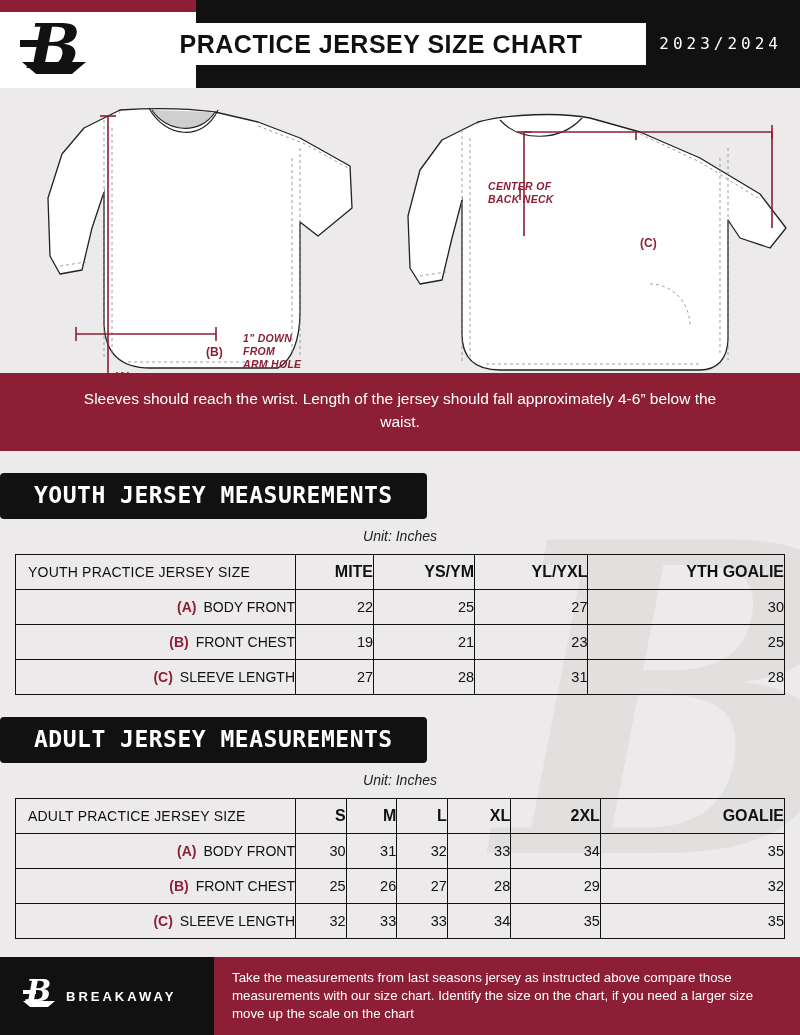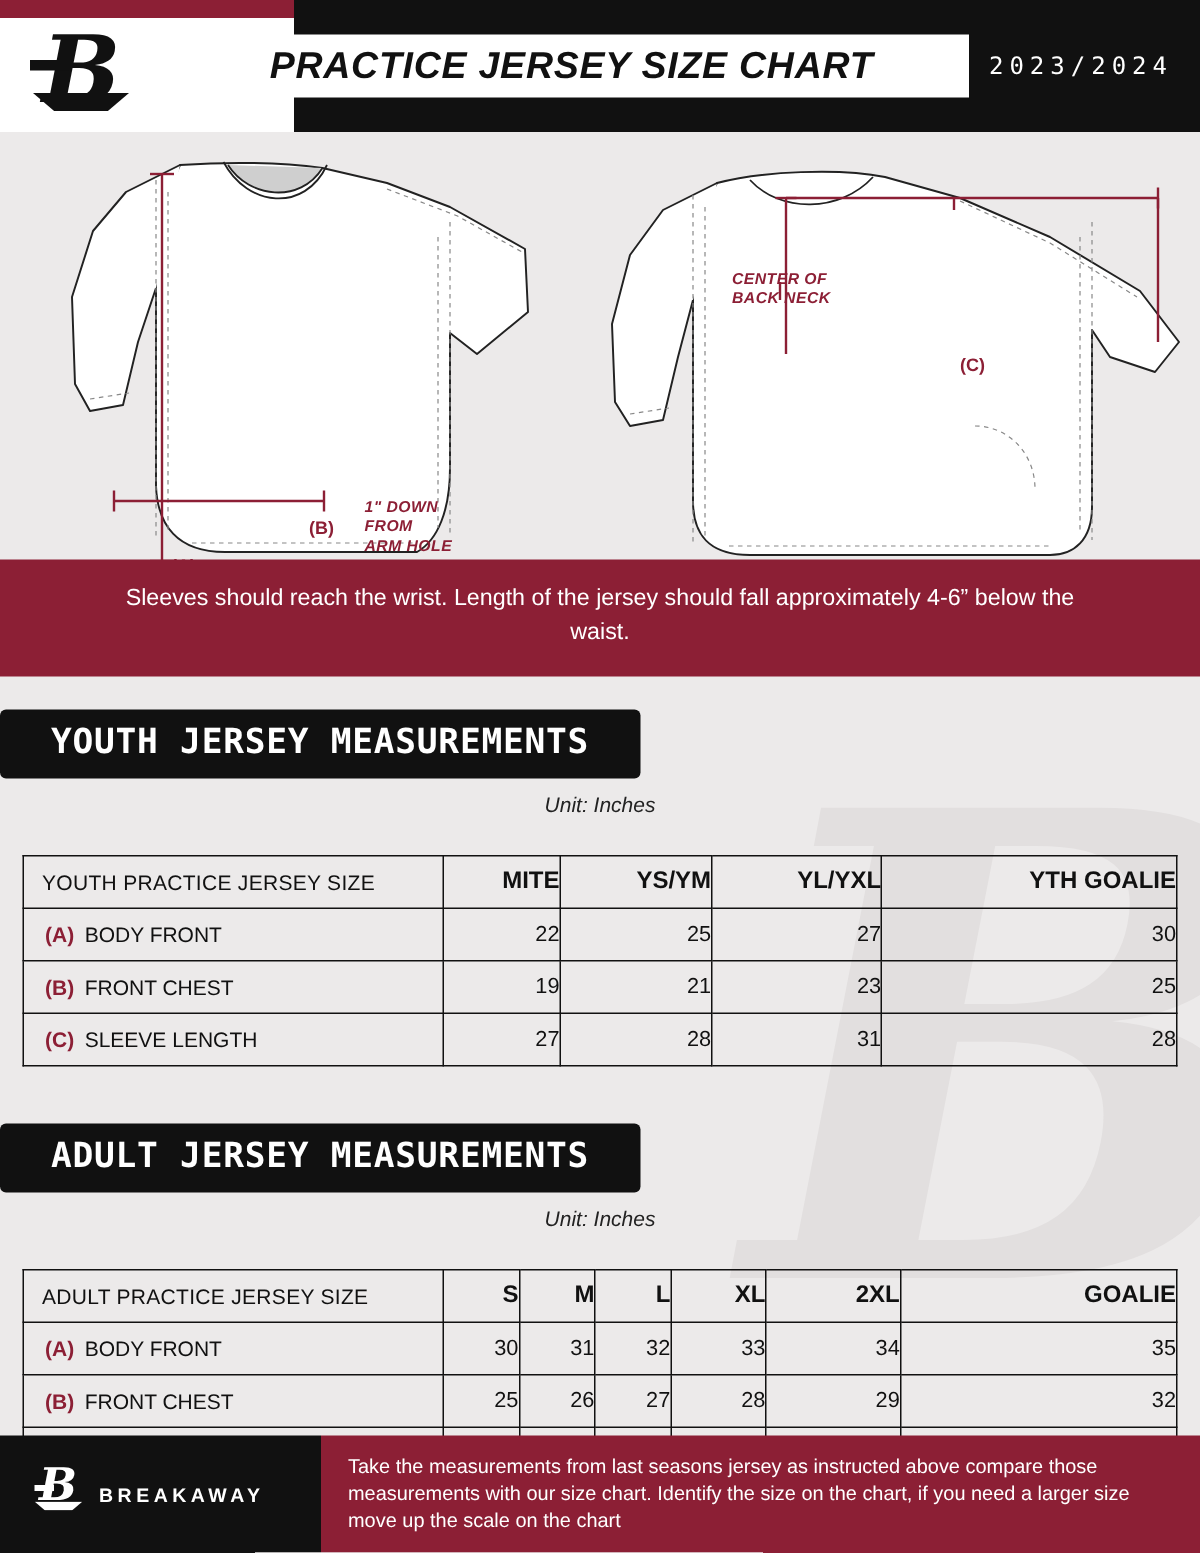--- a/index.html
+++ b/index.html
@@ -31,21 +31,21 @@
     font-size: 62px; color: #111; line-height: 62px;
   }
   .logo-wing {
     position: absolute; left: 22px; top: 50px; width: 64px; height: 12px;
     background: #111;
     clip-path: polygon(0 0, 100% 0, 78% 100%, 22% 100%);
   }
   .logo-bar { position: absolute; left: 20px; top: 28px; width: 26px; height: 7px; background: #111; }
   .header-title-box {
     position: absolute; left: 116px; top: 23px; width: 530px; height: 42px;
-    background: #fff; display: flex; align-items: center; justify-content: center; font-style: italic;
+    background: #fff; display: flex; align-items: center; justify-content: center;
   }
   .header-title {
     font-size: 25px; font-weight: 700; color: #111; letter-spacing: 0.5px;
   }
   .header-year {
     position: absolute; right: 18px; top: 34px;
     color: #fff; font-size: 16px; font-weight: 400; letter-spacing: 4px;
     font-family: "DejaVu Sans Mono", monospace;
   }
 
@@ -77,30 +77,30 @@
     font-family: "DejaVu Sans Mono", monospace;
   }
   .unit {
     position: relative; z-index: 2; text-align: center;
     font-style: italic; font-size: 14px; color: #222; padding: 9px 0 10px;
   }
 
   
   table {
     position: relative; z-index: 2;
-    width: 770px; margin: 16px 15px; border-collapse: collapse; background: transparent;
+    width: 770px; margin: 0 15px; border-collapse: collapse; background: transparent;
   }
   table td, table th {
     border: 1px solid #111; height: 35px; text-align: right;
     font-size: 14.5px; color: #111; font-weight: 400;
   }
   thead th { font-weight: 400; font-size: 14px; }
   thead th.rowhdr { text-align: left; padding-left: 12px; width: 280px; letter-spacing: 0.2px; }
   thead th.sizehdr { font-weight: 700; font-size: 16px; }
-  td.rowlabel { text-align: left; padding-left: 14px; font-size: 14px; }
+  td.rowlabel { text-align: right; padding-left: 14px; font-size: 14px; }
   td.rowlabel .tag { color: #8c1f35; font-weight: 700; margin-right: 7px; }
 
   
   .footer { position: absolute; left: 0; bottom: 0; width: 800px; height: 78px; z-index: 3; display: flex; }
   .footer-left {
     width: 214px; background: #111; color: #fff;
     display: flex; align-items: center; gap: 10px; padding-left: 22px;
   }
   .footer-logo { position: relative; width: 34px; height: 40px; }
   .footer-logo .fb {

